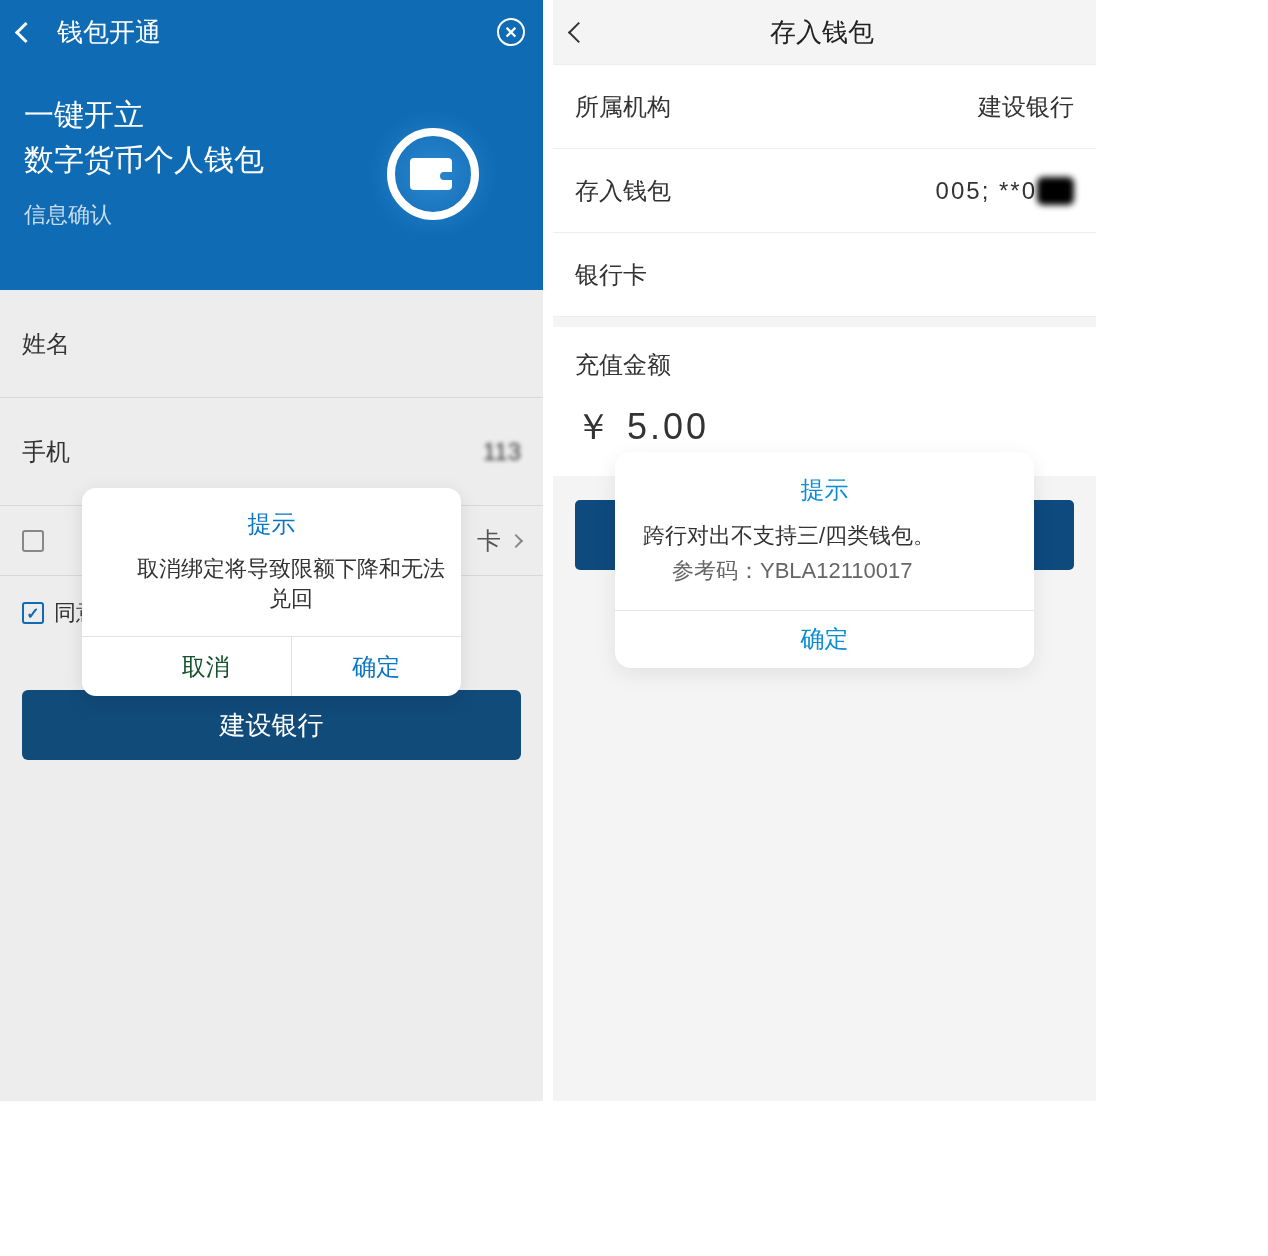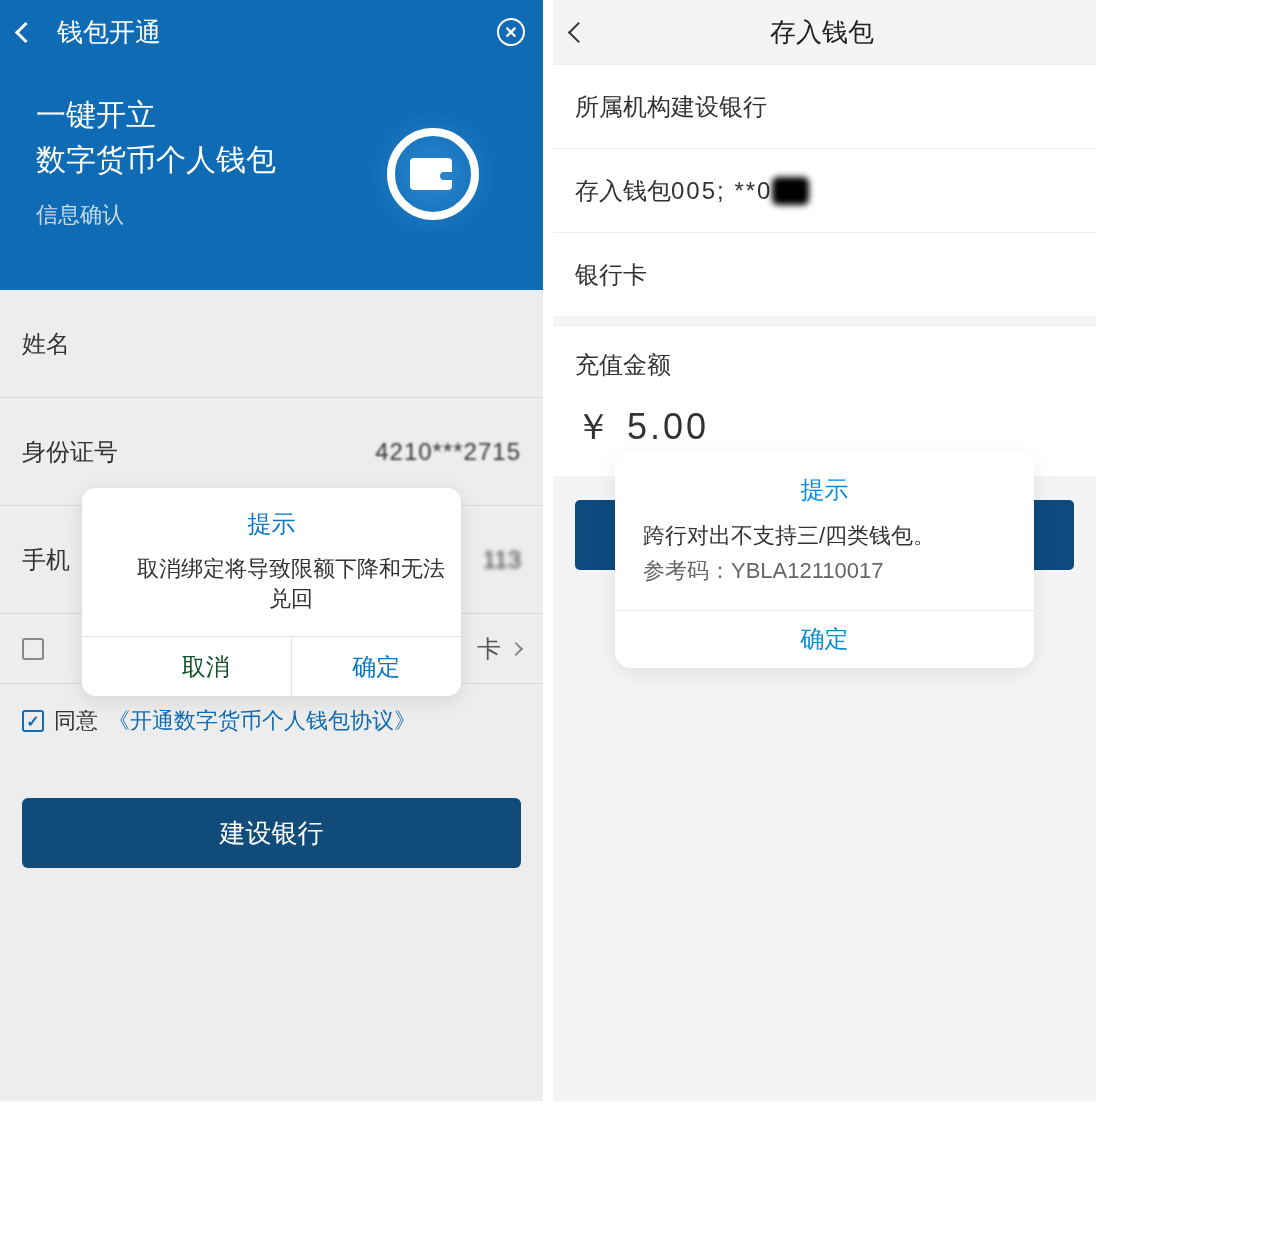--- a/index.html
+++ b/index.html
@@ -7,21 +7,21 @@
     .phone { width: 543px; height: 1101px; position: relative; overflow: hidden; }
 
     
     .left-phone { background: #ededed; }
     .l-header { height: 64px; background: #0f6bb3; display: flex; align-items: center; padding: 0 18px; color: #fff; }
     .l-back { width: 15px; height: 15px; border-left: 3px solid #fff; border-bottom: 3px solid #fff; transform: rotate(45deg); }
     .l-title { font-size: 26px; margin-left: 24px; flex: 1; }
     .l-close { width: 28px; height: 28px; border: 2.5px solid #fff; border-radius: 50%; display:flex; align-items:center; justify-content:center; font-size:16px; font-weight:bold;}
     .l-close::before{content:'✕';}
 
-    .l-hero { background: #0f6bb3; height: 226px; padding: 28px 36px 0; color:#fff; position:relative; }
+    .l-hero { background: #0f6bb3; height: 226px; padding: 28px 24px 0; color:#fff; position:relative; }
     .l-hero-t1 { font-size: 30px; font-weight:400; line-height:1.5;}
     .l-hero-t2 { font-size: 30px; font-weight:400; line-height:1.5;}
     .l-hero-sub { font-size: 22px; color:#c9dced; margin-top:18px; }
     .l-wallet-icon { position:absolute; right:40px; top:40px; width:140px; height:140px; border-radius:50%; background: radial-gradient(circle,#2b87cf 0%, rgba(15,107,179,.4) 65%, rgba(15,107,179,0) 75%); display:flex; align-items:center; justify-content:center;}
     .l-wallet-inner{width:92px;height:92px;border:8px solid #fff;border-radius:50%;display:flex;align-items:center;justify-content:center;}
     .l-wallet-svg{width:46px;height:40px;}
 
     .l-form { background:#ededed; }
     .l-row { height: 108px; display:flex; align-items:center; padding:0 22px; border-bottom:1px solid #d8d8d8; font-size:24px; color:#333; justify-content:space-between;}
     .l-row-label{color:#333;}
@@ -49,36 +49,36 @@
     .l-dialog-cancel{flex:1;display:flex;align-items:center;justify-content:center;font-size:24px;color:#14532d;border-right:1px solid #e2e2e2;margin-left:39px;}
     .l-dialog-ok{flex:1;display:flex;align-items:center;justify-content:center;font-size:24px;color:#0b76c4;}
 
     
     .right-phone { background:#f4f4f4; }
     .r-header{height:64px; display:flex; align-items:center; padding:0 18px; background:#f4f4f4;}
     .r-back{width:15px;height:15px;border-left:2.5px solid #333;border-bottom:2.5px solid #333;transform:rotate(45deg);}
     .r-title{flex:1;text-align:center;font-size:26px;color:#222;margin-left:-20px;}
 
     .r-section{background:#fff; border-top:1px solid #eee;}
-    .r-row{height:84px;display:flex;align-items:center;padding:0 22px;border-bottom:1px solid #eee;font-size:24px;color:#333;}
+    .r-row{height:84px;display:flex;align-items:center;justify-content:space-between;padding:0 22px;border-bottom:1px solid #eee;font-size:24px;color:#333;}
     .r-row-right{display:flex;align-items:center;}
     .r-chev{width:10px;height:10px;border-right:2px solid #bbb;border-top:2px solid #bbb;transform:rotate(45deg);margin-left:8px;}
     .r-wallet-masked{letter-spacing:2px; filter:blur(.6px);}
     .r-masked-end{background:#000;color:#000;border-radius:6px;padding:0 4px;filter:blur(3px);}
 
     .r-amount-label{padding:22px;font-size:24px;color:#333;background:#fff;margin-top:10px;}
     .r-amount{padding:0 22px 24px;font-size:36px;color:#333;background:#fff;letter-spacing:3px;}
 
     .r-big-blue{position:absolute; left:22px; right:22px; top:500px; height:70px; background:#0e4a7d; border-radius:5px;}
 
     
     .r-dialog{position:absolute; left:62px; right:62px; top:452px; background:#fff; border-radius:16px; box-shadow:0 6px 22px rgba(0,0,0,.08); overflow:hidden;}
     .r-dialog-title{text-align:center;color:#0b8dd6;font-size:24px;padding:22px 0 14px;}
     .r-dialog-msg{padding:0 28px 4px;font-size:22px;color:#333;line-height:1.45;}
-    .r-dialog-ref{padding:0 28px 24px;font-size:22px;color:#666;}
+    .r-dialog-ref{padding:0 28px 24px;font-size:22px;color:#666;margin-left:29px;}
     .r-dialog-ok{border-top:1px solid #e6e6e6;height:58px;display:flex;align-items:center;justify-content:center;font-size:24px;color:#0b8dd6;}
   </style>
 </head>
 <body>
 
 <div class="phone left-phone">
   <div class="l-header">
     <div class="l-back"></div>
     <div class="l-title">钱包开通</div>
     <div class="l-close"></div>
@@ -94,24 +94,20 @@
             <path fill="#fff" d="M4 4h34a4 4 0 0 1 4 4v24a4 4 0 0 1-4 4H4a4 4 0 0 1-4-4V8a4 4 0 0 1 4-4zm30 14a4 4 0 1 0 0 8h8v-8h-8z"></path>
           </svg>
       </div>
     </div>
   </div>
 
   <div class="l-form">
     <div class="l-row">
       <span class="l-row-label">姓名</span>
       <span class="l-row-val"></span>
-    </div>
-    <div class="l-row">
-      <span class="l-row-label">身份证号</span>
-      <span class="l-row-val l-id-val">4210***2715</span>
     </div>
     <div class="l-row" style="position:relative;">
       <span class="l-row-label">手机</span>
       <span class="l-row-val l-phone-right">113</span>
     </div>
     <div class="l-bind-row">
       <div class="l-checkbox-empty"></div>
       <div style="flex:1;"></div>
       <span style="font-size:24px;color:#555;">卡</span>
       <div class="l-row-chevron"></div>

